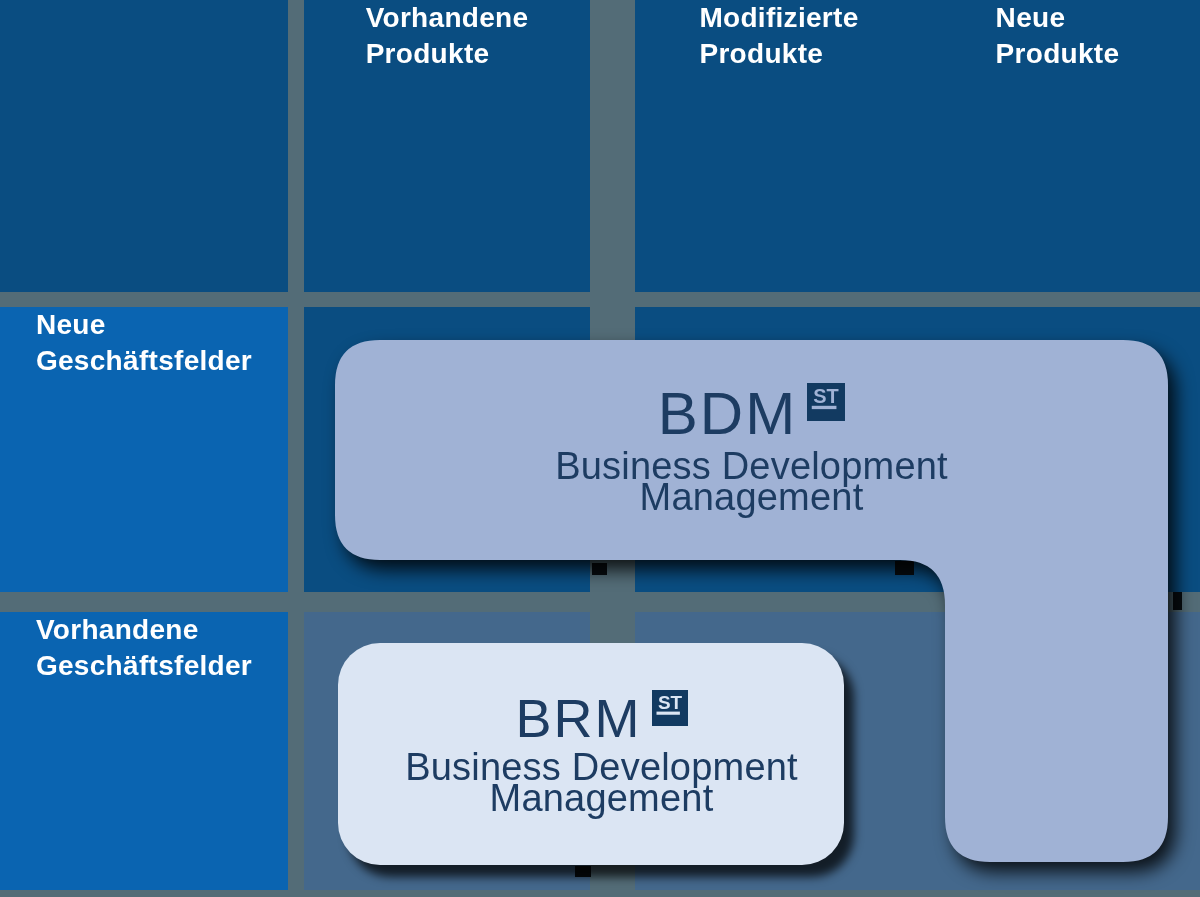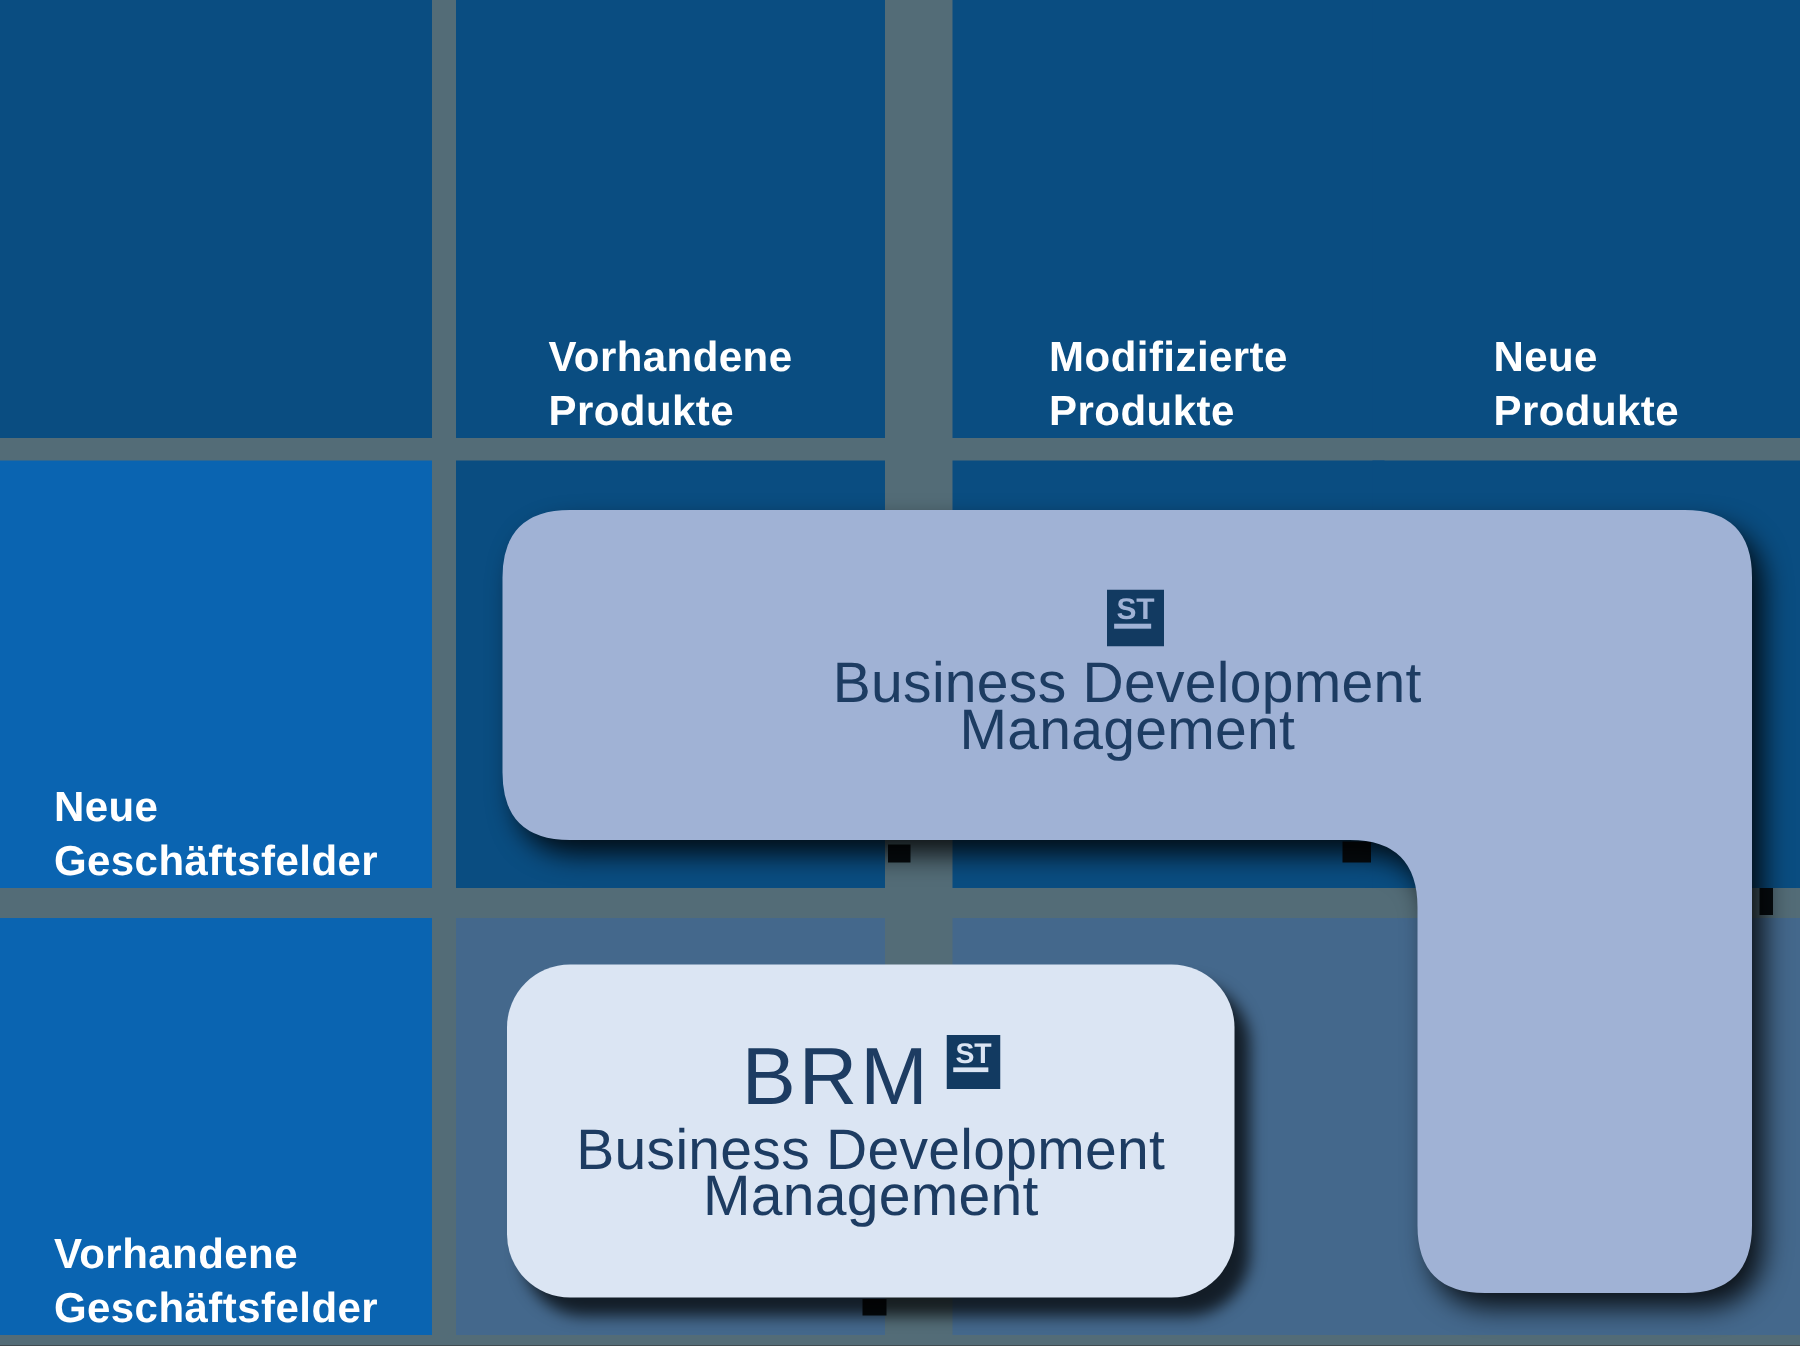--- a/index.html
+++ b/index.html
@@ -14,21 +14,21 @@
     --logo-square:#123a61;
   }
   html,body{margin:0;padding:0;background:#333;}
   body{font-family:"Liberation Sans","DejaVu Sans",sans-serif;}
   .stage{
     position:relative;
     width:1200px;height:897px;
     background:var(--background-gap);
     overflow:hidden;
   }
-  .cell{position:absolute;display:flex;align-items:flex-end;justify-content:center;}
+  .cell{position:absolute;display:flex;align-items:flex-start;justify-content:center;}
   .cell.navy{background:var(--cell-navy);}
   .cell.blue{background:var(--cell-blue);}
   .cell.steel{background:var(--cell-steel);}
 
   
   .r1{top:0;height:292px;}
   .r2{top:307px;height:285px;}
   .r3{top:612px;height:278px;}
   .c1{left:0;width:288px;}
   .c2{left:304px;width:286px;}
@@ -59,21 +59,21 @@
   }
   .bdm-text{left:335px;top:340px;width:833px;height:220px;}
 
   .brm-box{
     position:absolute;z-index:4;
     left:338px;top:643px;width:485px;height:222px;
     background:var(--brm-fill);
     border-radius:42px;
     box-shadow:10px 12px 10px rgba(0,0,0,0.72);
     display:flex;flex-direction:column;
-    align-items:center;justify-content:center;
+    align-items:center;justify-content:center;padding-left:21px;
   }
 
   .title-row{display:flex;align-items:flex-start;margin-bottom:10px;}
   .abbr{
     color:var(--text-dark);
     font-weight:400;
     letter-spacing:2px;
     line-height:.9;
   }
   .bdm-text .abbr{font-size:60px;}
@@ -159,20 +159,21 @@
          Q 945 560 900 560
          L 380 560
          Q 335 560 335 515
          L 335 385
          Q 335 340 380 340
          Z"></path>
   </svg>
 
   <div class="shape-text bdm-text">
     <div class="title-row">
+      <span class="abbr">BDM</span>
       <svg class="st-logo" viewBox="0 0 40 40">
         <rect class="st-logo-bg" x="0" y="0" width="40" height="40"></rect>
         <text class="st-logo-text" x="20" y="21">ST</text>
         <rect class="st-logo-underline" x="5" y="24" width="26" height="3.5"></rect>
       </svg>
     </div>
     <div class="shape-subtitle">Business Development
 Management</div>
   </div>
 

